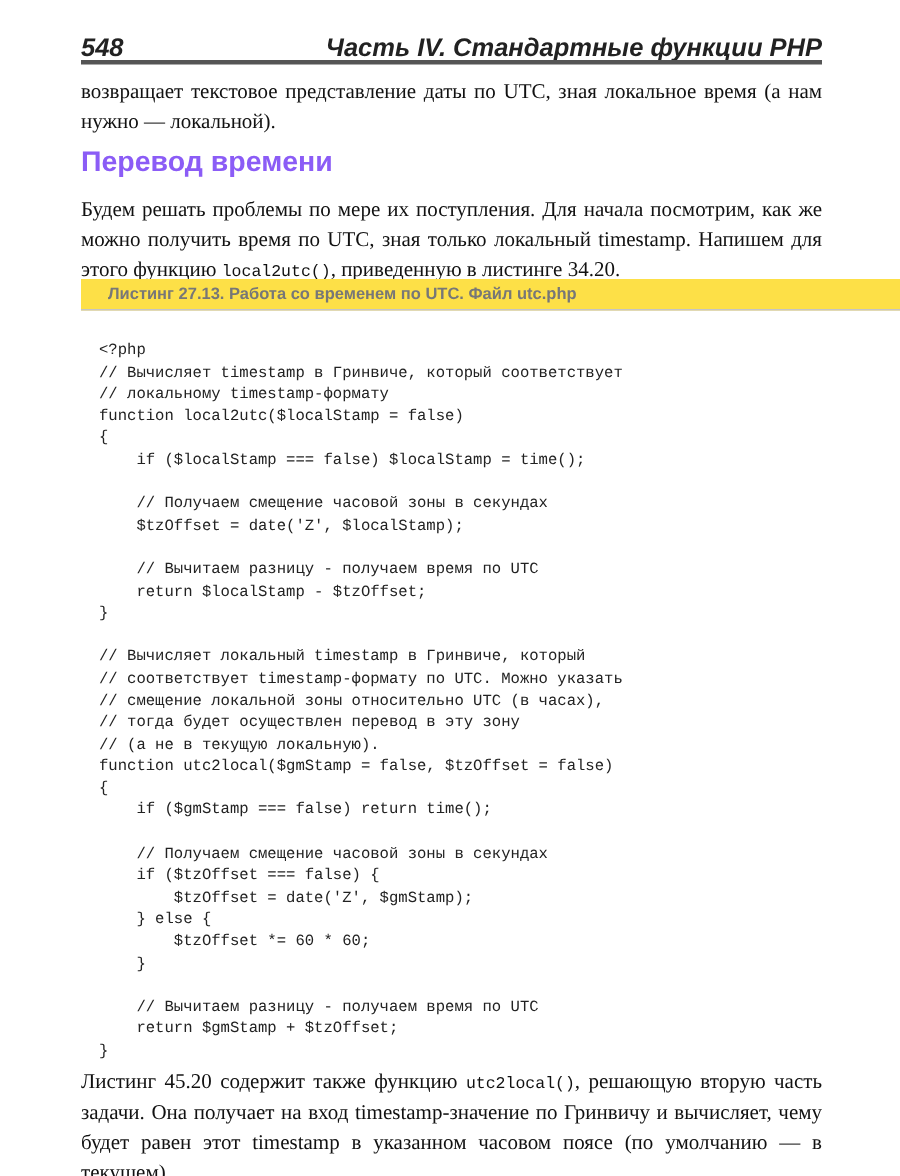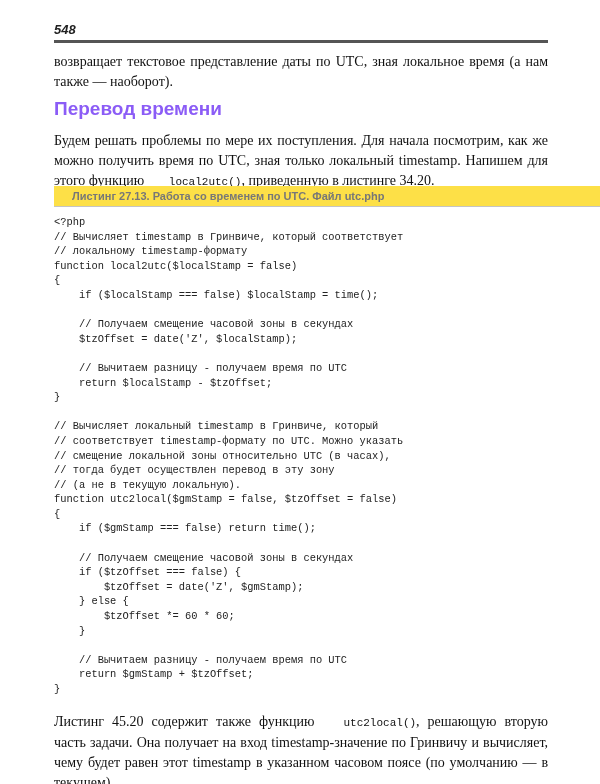--- a/index.html
+++ b/index.html
@@ -22,21 +22,21 @@
     }
     .running-head {
       position: absolute;
       top: 22px;
       left: 0;
       width: 494px;
       height: 18px;
       font-family: "Liberation Sans", sans-serif;
       font-style: italic;
       font-weight: bold;
-      font-size: 13px;
+      font-size: 17px;
       color: #222;
     }
     .running-head .page-num { position: absolute; left: 0; top: 0; }
     .running-head .chapter { position: absolute; right: 0; top: 0; }
     .head-rule {
       position: absolute;
       top: 40px;
       left: 0;
       width: 494px;
       height: 3px;
@@ -48,21 +48,20 @@
       width: 494px;
       font-family: "Liberation Serif", serif;
       font-size: 14px;
       line-height: 20px;
       text-align: justify;
       color: #111;
     }
     .para code, .inline-code {
       font-family: "Liberation Mono", monospace;
       font-size: 11px;
-      margin-left: 21px;
     }
     .p1 { top: 52px; }
     .section-title {
       position: absolute;
       top: 98px;
       left: 0;
       font-family: "Liberation Sans", sans-serif;
       font-weight: bold;
       font-size: 19px;
       color: #8b5cf6;
@@ -82,41 +81,42 @@
       font-weight: bold;
       font-size: 11px;
       line-height: 21px;
       color: #777;
     }
     .code {
       position: absolute;
       top: 215px;
       left: 0;
       width: 494px;
-      margin: 0;
+      margin: 12px;
       font-family: "Liberation Mono", monospace;
       font-size: 10.4px;
       line-height: 14.6px;
       color: #222;
       white-space: pre;
     }
     .code .line { display: block; height: 14.6px; }
     .p3 { top: 712px; }
   </style>
 </head>
 <body>
 
 <div class="page">
 
   <div class="running-head">
     <span class="page-num">548</span>
+    <span class="chapter">Часть IV. Стандартные функции PHP</span>
   </div>
   <div class="head-rule"></div>
 
-  <div class="para p1">возвращает текстовое представление даты по UTC, зная локальное время (а нам также — наоборот).</div>
+  <div class="para p1">возвращает текстовое представление даты по UTC, зная локальное время (а нам нужно — локальной).</div>
 
   <div class="section-title">Перевод времени</div>
 
   <div class="para p2"><span>Будем решать проблемы по мере их поступления. Для начала посмотрим, как же можно получить время по UTC, зная только локальный timestamp. Напишем для этого функцию </span><code class="inline-code">local2utc()</code><span>, приведенную в листинге 34.20.</span></div>
 
   <div class="listing-caption">Листинг 27.13. Работа со временем по UTC. Файл utc.php</div>
 
   <pre class="code" id="code-block"><span class="line">&lt;?php</span><span class="line">// Вычисляет timestamp в Гринвиче, который соответствует</span><span class="line">// локальному timestamp-формату</span><span class="line">function local2utc($localStamp = false)</span><span class="line">{</span><span class="line">    if ($localStamp === false) $localStamp = time();</span><span class="line">&nbsp;</span><span class="line">    // Получаем смещение часовой зоны в секундах</span><span class="line">    $tzOffset = date('Z', $localStamp);</span><span class="line">&nbsp;</span><span class="line">    // Вычитаем разницу - получаем время по UTC</span><span class="line">    return $localStamp - $tzOffset;</span><span class="line">}</span><span class="line">&nbsp;</span><span class="line">// Вычисляет локальный timestamp в Гринвиче, который</span><span class="line">// соответствует timestamp-формату по UTC. Можно указать</span><span class="line">// смещение локальной зоны относительно UTC (в часах),</span><span class="line">// тогда будет осуществлен перевод в эту зону</span><span class="line">// (а не в текущую локальную).</span><span class="line">function utc2local($gmStamp = false, $tzOffset = false)</span><span class="line">{</span><span class="line">    if ($gmStamp === false) return time();</span><span class="line">&nbsp;</span><span class="line">    // Получаем смещение часовой зоны в секундах</span><span class="line">    if ($tzOffset === false) {</span><span class="line">        $tzOffset = date('Z', $gmStamp);</span><span class="line">    } else {</span><span class="line">        $tzOffset *= 60 * 60;</span><span class="line">    }</span><span class="line">&nbsp;</span><span class="line">    // Вычитаем разницу - получаем время по UTC</span><span class="line">    return $gmStamp + $tzOffset;</span><span class="line">}</span></pre>
 
   <div class="para p3"><span>Листинг 45.20 содержит также функцию </span><code class="inline-code">utc2local()</code><span>, решающую вторую часть задачи. Она получает на вход timestamp-значение по Гринвичу и вычисляет, чему будет равен этот timestamp в указанном часовом поясе (по умолчанию — в текущем).</span></div>

